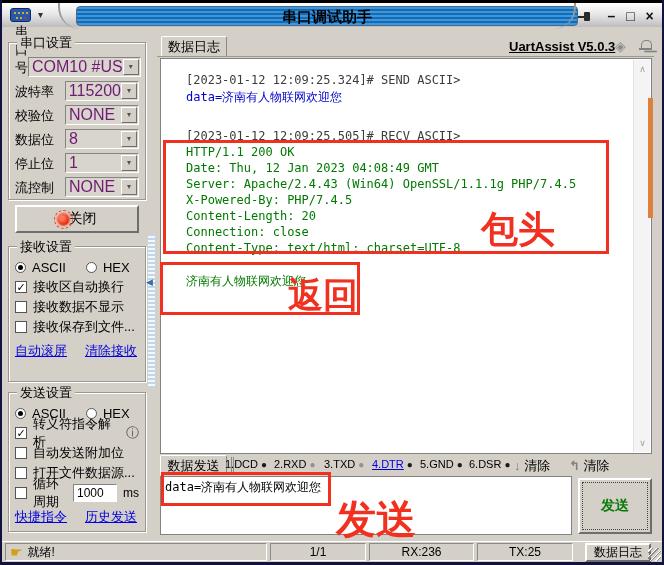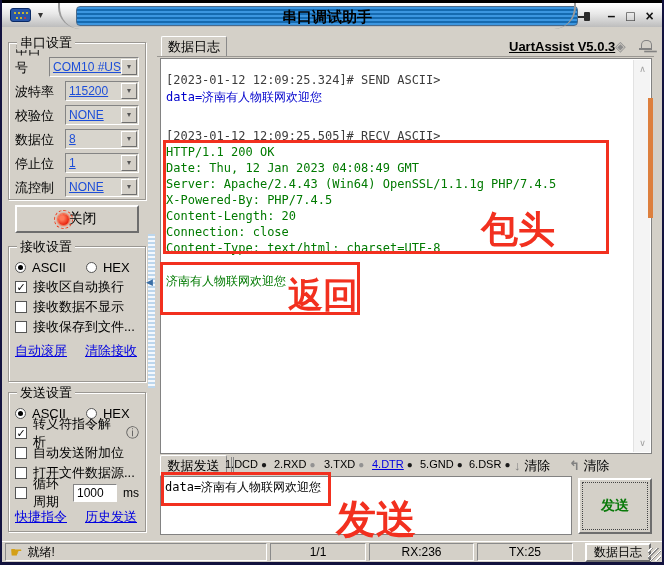--- a/index.html
+++ b/index.html
@@ -32,21 +32,21 @@
 
   
   .group { position:absolute; left:6px; width:138px; border:1px solid #9a9792;
            box-shadow:1px 1px 0 #fff inset, 1px 1px 0 #fff; }
   .group-title { position:absolute; top:-8px; left:8px; background:#d4d0c8; padding:0 3px;
                  font-size:13px; color:#000; line-height:15px; }
   .field-row { display:flex; align-items:flex-end; margin:4px 6px 0 6px; height:20px; }
   .field-label { width:50px; font-size:13px; color:#000; }
   .combo { flex:1; height:20px; background:#d8d5cd; border:1px solid;
            border-color:#848484 #fff #fff #848484; display:flex; align-items:center; position:relative; }
-  .combo-value { flex:1; font-size:12px; color:#1d4ed8; padding-left:3px; white-space:nowrap; overflow:hidden;text-decoration:underline; }
+  .combo-value { flex:1; font-size:16px; color:#701a75; padding-left:3px; white-space:nowrap; overflow:hidden; }
   .combo-btn { width:16px; height:16px; margin-right:1px; background:#d4d0c8; border:1px solid;
                border-color:#fff #6f6f6f #6f6f6f #fff; text-align:center; line-height:13px; font-size:8px; color:#555; }
   .btn { background:#d4d0c8; border:2px solid; border-color:#fff #6d6d6d #6d6d6d #fff; cursor:default; }
   .close-btn { display:flex; align-items:center; justify-content:center; gap:0;
                margin:8px 6px 0 6px; height:28px; font-size:14px; color:#000; }
   .led { position:relative; width:11px; height:11px; border-radius:50%;
          background:radial-gradient(circle at 4px 4px,#ff7a5a 0 2px,#e51400 8px); box-shadow:0 0 2px 1px #ff4b1f; }
   .led::before { content:""; position:absolute; inset:-4px; border:1px dashed #f03818; border-radius:50%; }
 
   .opt-row { display:flex; align-items:center; gap:6px; margin:0 6px; height:20px; font-size:13px; color:#000; }
@@ -76,21 +76,21 @@
   .gem-icon { position:absolute; left:613px; top:38px; font-size:14px; color:#8d8d8d; }
   .bell-icon { position:absolute; left:637px; top:39px; width:14px; height:14px; }
   .bell-icon::before { content:""; position:absolute; left:2px; top:1px; width:9px; height:8px;
                        border:1.5px solid #828282; border-bottom:none; border-radius:5px 5px 1px 1px; }
   .bell-icon::after { content:""; position:absolute; left:0; top:9px; width:13px; height:1.5px;
                       background:#828282; box-shadow:5px 2.5px 0 -0.2px #828282; }
 
   .logbox { position:absolute; left:158px; top:58px; width:492px; height:396px; background:#fff;
             border:1px solid #828282; overflow:visible; }
   .logtext { position:absolute; left:5px; top:14px; right:22px;
-             font-family:"DejaVu Sans Mono","Liberation Mono",monospace; font-size:12px; }
+             font-family:"DejaVu Sans Mono","Liberation Mono",monospace; font-size:12px;padding-left:20px; }
   .logline { height:16px; white-space:nowrap; }
   .logline.meta { color:#3c3c3c; }
   .logline.send { color:#0000cc; height:24px; }
   .logline.recv { color:#007a00; }
   .logline.blank { height:16px; }
   .scrollbar { position:absolute; right:1px; top:1px; bottom:1px; width:17px; background:#f4f4f4;
                border-left:1px solid #e2e2e2; }
   .scroll-arrow { position:absolute; left:0; width:17px; text-align:center; font-size:9px; color:#a0a0a0; }
 
   .anno-box { position:absolute; border:3px solid #f2301f; }

